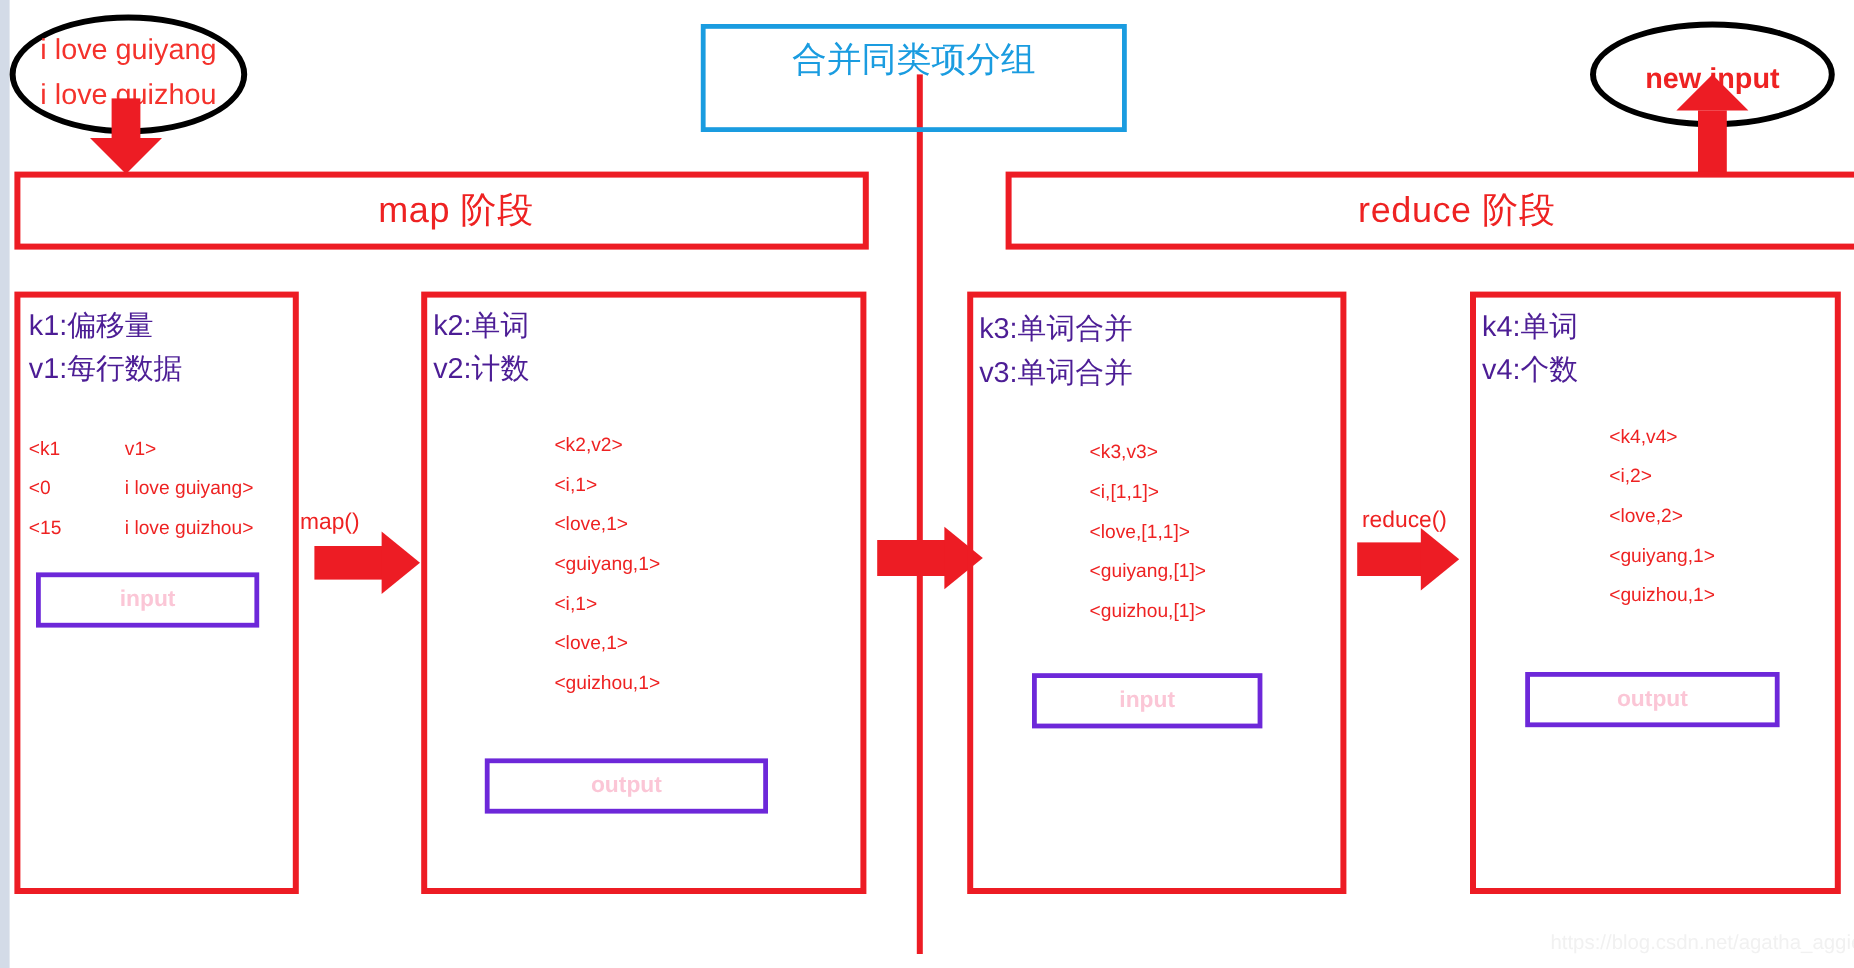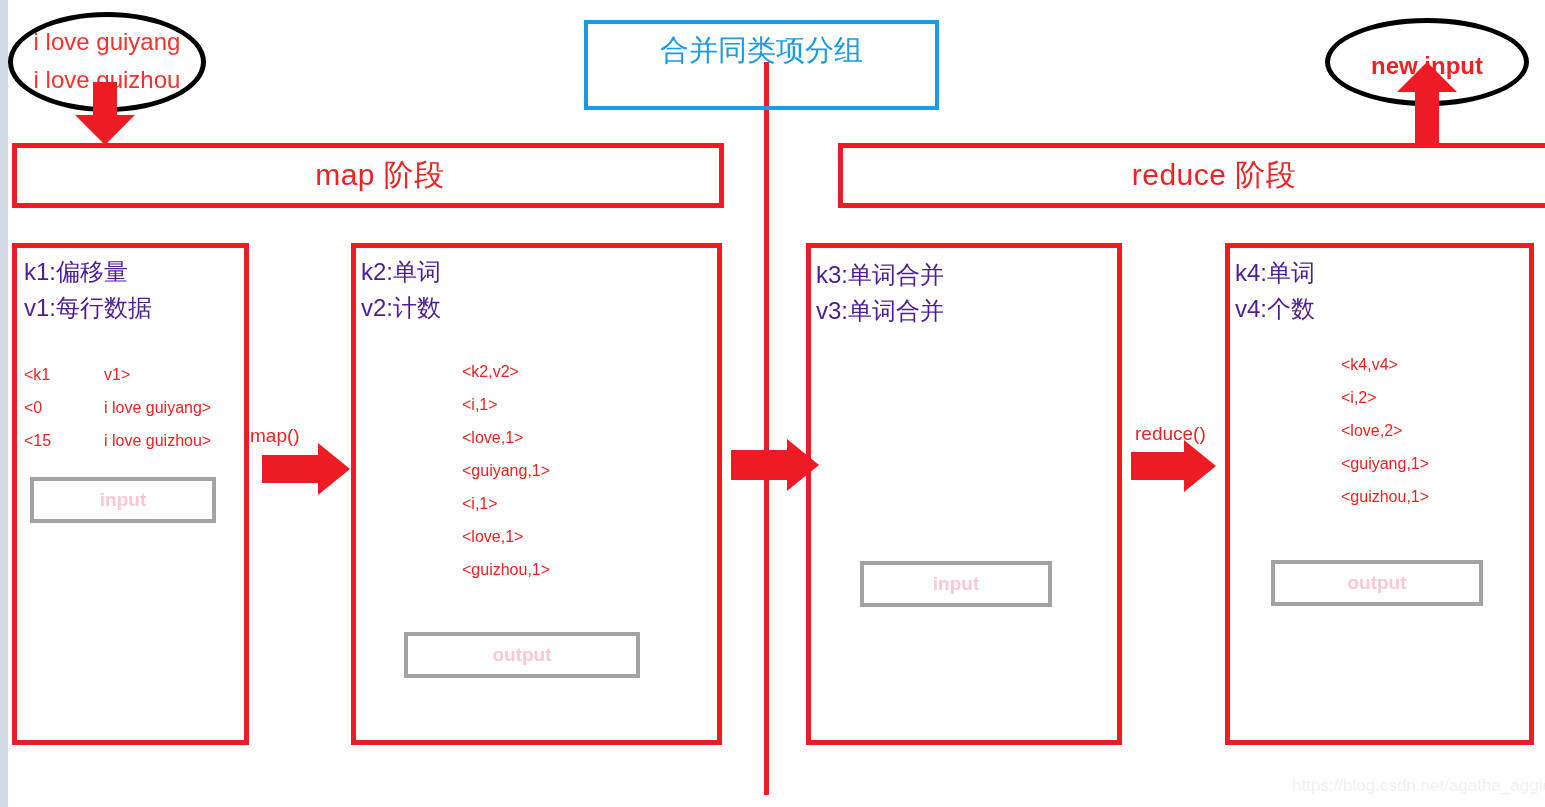--- a/index.html
+++ b/index.html
@@ -86,21 +86,21 @@
   }
   .pairs-left .k {
     display: inline-block;
     width: 80px;
   }
 
   
   .io-box {
     position: absolute;
     box-sizing: border-box;
-    border: 4px solid #a3a3a3;
+    border: 4px solid #6d28d9;
     display: flex;
     align-items: center;
     justify-content: center;
     color: #fbc6d6;
     font-size: 19px;
     font-weight: bold;
     background: transparent;
   }
 
   
@@ -248,20 +248,27 @@
   <div class="io-box" style="left:404px; top:632px; width:236px; height:46px;">output</div>
 
   <div class="arrow-shaft-h" style="left:731px; top:450px; width:62px; height:30px;"></div>
   <div class="arrow-head-right" style="left:787px; top:439px;"></div>
 
   <div class="rbox" style="left:806px; top:243px; width:316px; height:502px;">
   </div>
   <div class="panel-kv" style="left:816px; top:263px;">k3:单词合并</div>
   <div class="panel-kv" style="left:816px; top:299px;">v3:单词合并</div>
 
+  <div class="pairs" style="left:908px; top:369px;">
+    <div class="row">&lt;k3,v3&gt;</div>
+    <div class="row">&lt;i,[1,1]&gt;</div>
+    <div class="row">&lt;love,[1,1]&gt;</div>
+    <div class="row">&lt;guiyang,[1]&gt;</div>
+    <div class="row">&lt;guizhou,[1]&gt;</div>
+  </div>
 
   <div class="io-box" style="left:860px; top:561px; width:192px; height:46px;">input</div>
 
   <div class="arrow-label" style="left:1135px; top:423px;">reduce()</div>
   <div class="arrow-shaft-h" style="left:1131px; top:452px; width:58px; height:28px;"></div>
   <div class="arrow-head-right" style="left:1184px; top:440px;"></div>
 
   <div class="rbox" style="left:1225px; top:243px; width:309px; height:502px;">
   </div>
   <div class="panel-kv" style="left:1235px; top:261px;">k4:单词</div>

